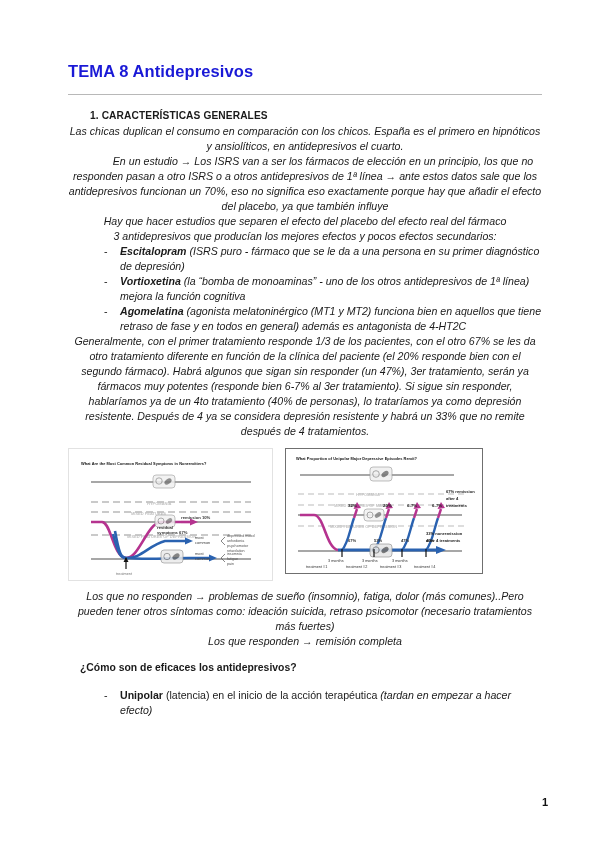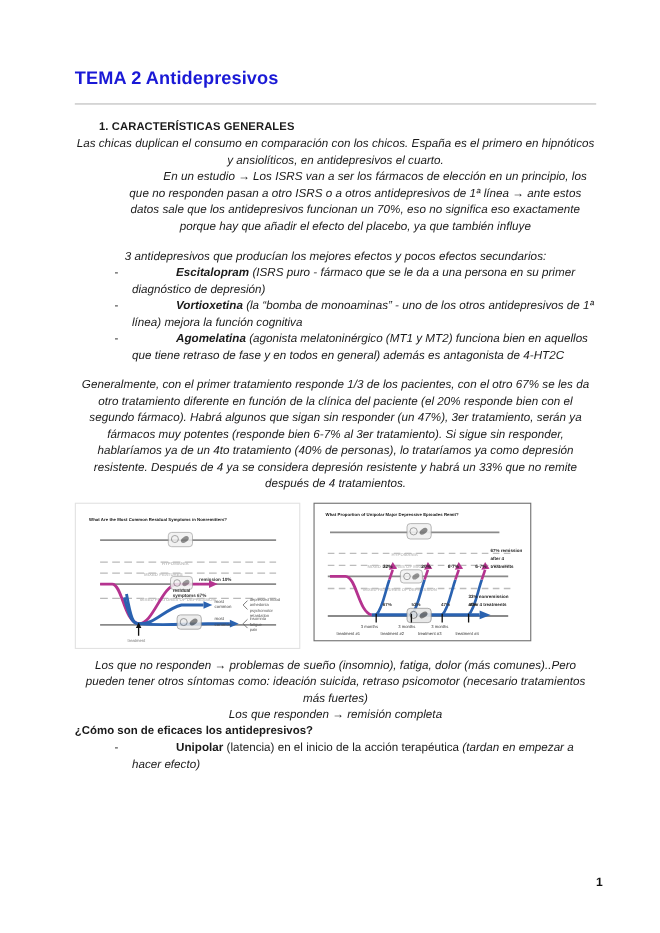--- a/index.html
+++ b/index.html
@@ -46,24 +46,22 @@
   .para {
     font-size: 10.6px;
     font-style: italic;
     line-height: 1.42;
     margin: 0;
     text-align: center;
     letter-spacing: 0.02px;
   }
   .para.indent {
     text-indent: 36px;
-    margin-left: 36px;
   }
   .para.gap {
-    margin-top: 12px;
   }
   .bullets {
     list-style: none;
     margin: 0;
     padding: 0;
   }
   .bullets li {
     font-size: 10.6px;
     font-style: italic;
     line-height: 1.42;
@@ -73,26 +71,25 @@
   }
   .bullets li::before {
     content: "-";
     position: absolute;
     left: 36px;
     top: 0;
     font-style: normal;
   }
   .bullets li b {
     font-weight: bold;
-    margin-left: 40px;
   }
   .q-heading {
     font-size: 10.4px;
     font-weight: bold;
-    margin: 0;
+    margin: 12px;
     line-height: 1.4;
   }
   .bullets.plain li {
     font-style: normal;
   }
   .bullets.plain li em {
     font-style: italic;
   }
 
   
@@ -139,27 +136,28 @@
     font-size: 11px;
     font-weight: bold;
     color: #111;
   }
 </style>
 </head>
 <body>
 
 <div class="page">
 
-  <h1 class="doc-title">TEMA 2 Antidepresivos</h1>
+  <h1 class="doc-title">TEMA 8 Antidepresivos</h1>
   <hr class="title-rule">
 
   <div class="section-heading">1.  CARACTERÍSTICAS GENERALES</div>
 
   <p class="para">Las chicas duplican el consumo en comparación con los chicos. España es el primero en hipnóticos y ansiolíticos, en antidepresivos el cuarto.</p>
   <p class="para indent">En un estudio → Los ISRS van a ser los fármacos de elección en un principio, los que no responden pasan a otro ISRS o a otros antidepresivos de 1ª línea → ante estos datos sale que los antidepresivos funcionan un 70%, eso no significa eso exactamente porque hay que añadir el efecto del placebo, ya que también influye</p>
+  <p class="para">Hay que hacer estudios que separen el efecto del placebo del efecto real del fármaco</p>
 
   <p class="para gap">3 antidepresivos que producían los mejores efectos y pocos efectos secundarios:</p>
 
   <ul class="bullets">
     <li><b>Escitalopram</b><span> (ISRS puro - fármaco que se le da a una persona en su primer diagnóstico de depresión)</span></li>
     <li><b>Vortioxetina</b><span> (la “bomba de monoaminas” - uno de los otros antidepresivos de 1ª línea) mejora la función cognitiva</span></li>
     <li><b>Agomelatina</b><span> (agonista melatoninérgico (MT1 y MT2) funciona bien en aquellos que tiene retraso de fase y en todos en general) además es antagonista de 4-HT2C</span></li>
   </ul>
 
   <p class="para gap">Generalmente, con el primer tratamiento responde 1/3 de los pacientes, con el otro 67% se les da otro tratamiento diferente en función de la clínica del paciente (el 20% responde bien con el segundo fármaco). Habrá algunos que sigan sin responder (un 47%), 3er tratamiento, serán ya fármacos muy potentes (responde bien 6-7% al 3er tratamiento). Si sigue sin responder, hablaríamos ya de un 4to tratamiento (40% de personas), lo trataríamos ya como depresión resistente. Después de 4 ya se considera depresión resistente y habrá un 33% que no remite después de 4 tratamientos.</p>

